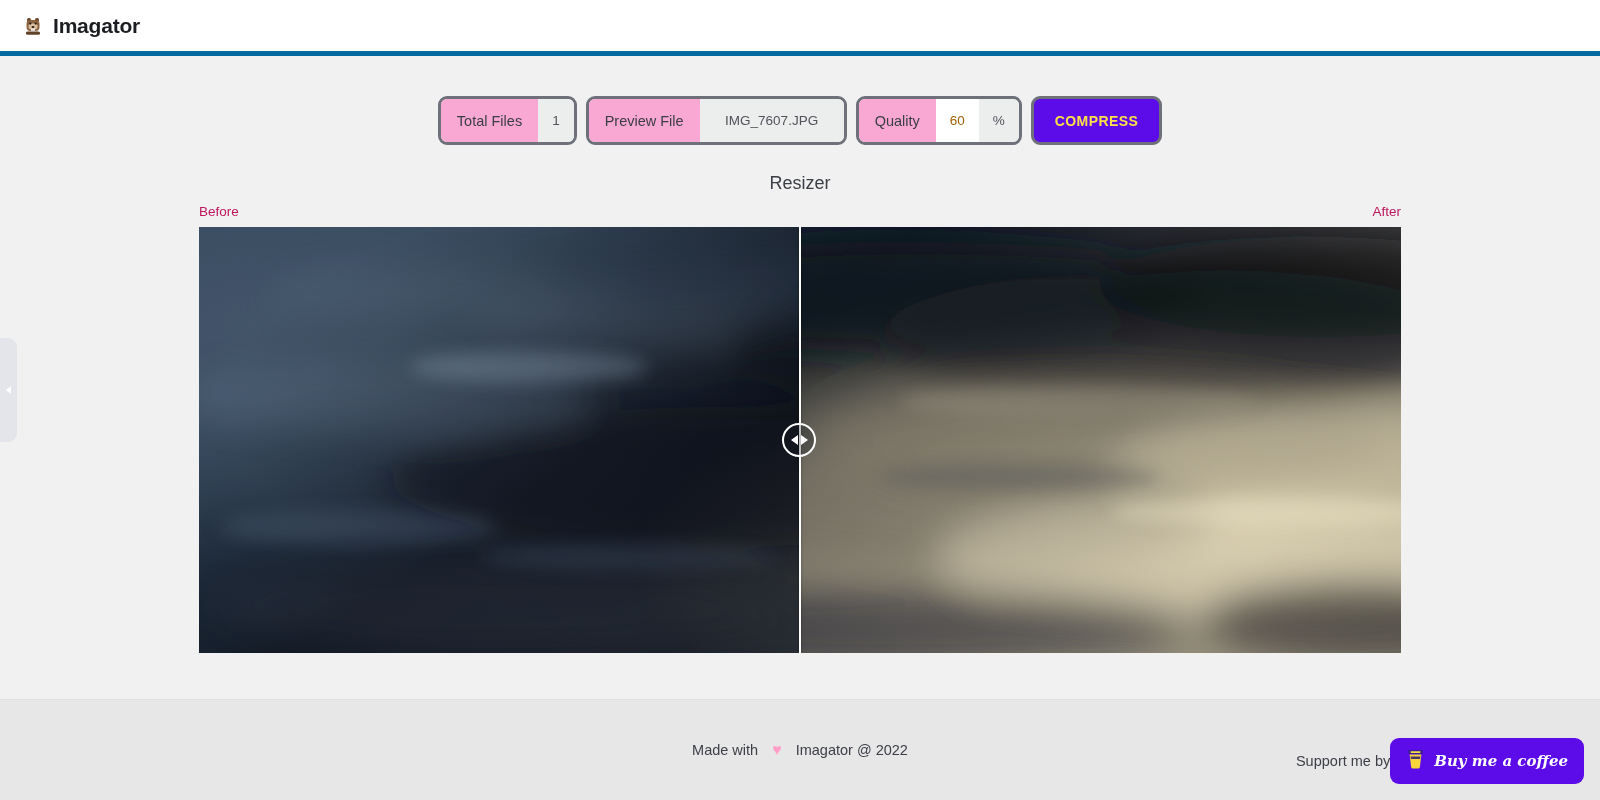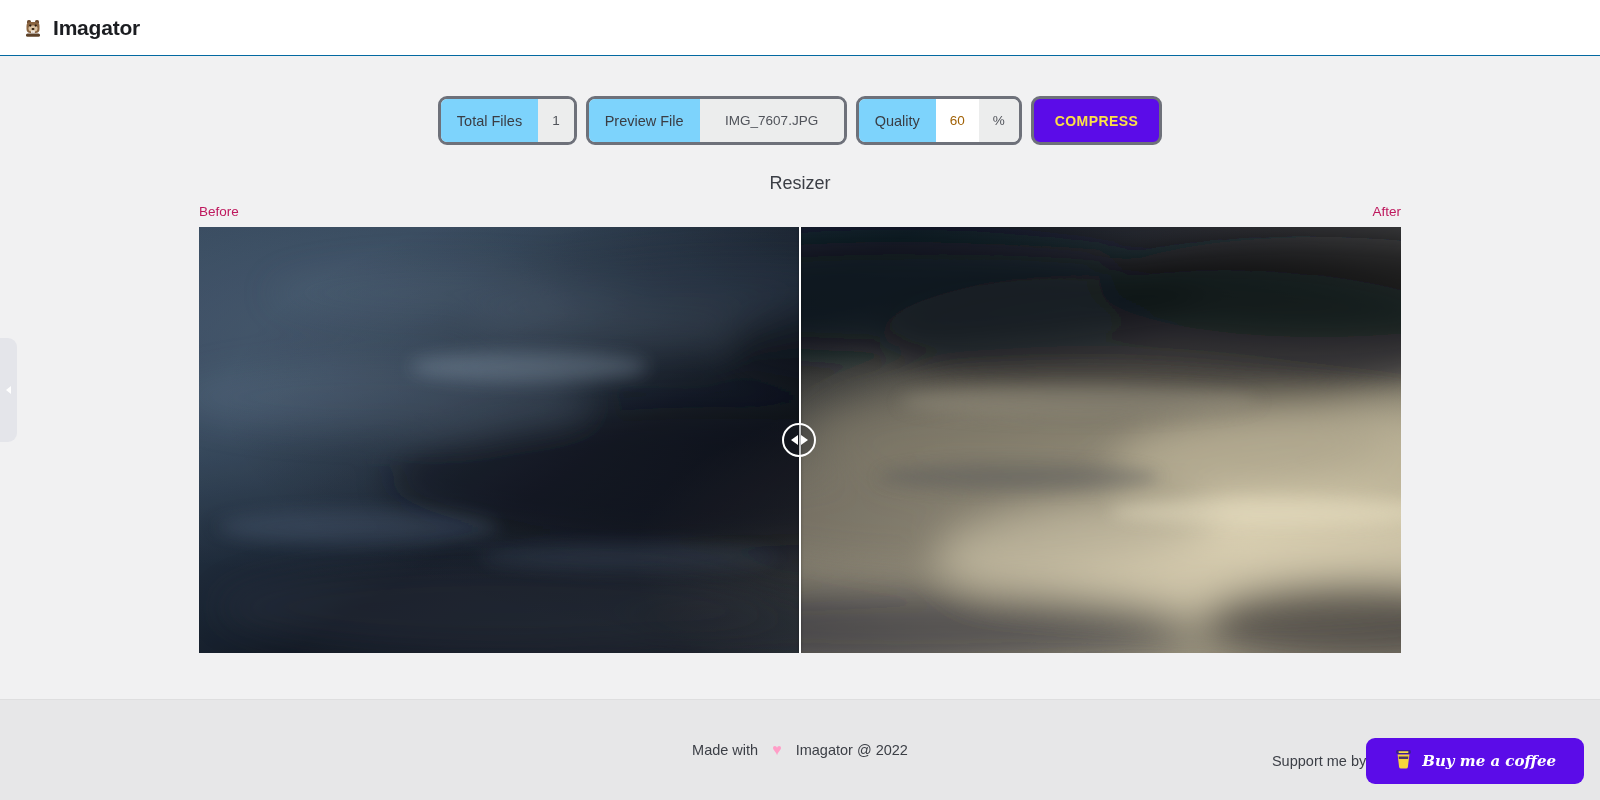--- a/index.html
+++ b/index.html
@@ -17,21 +17,21 @@
   }
 
   
   .header {
     height: 56px;
     background: #ffffff;
     display: flex;
     align-items: center;
     justify-content: space-between;
     padding: 0 22px 0 22px;
-    border-bottom: 1px solid #0369a1;
+    border-bottom: 5px solid #0369a1;
     position: relative;
     z-index: 20;
   }
   .brand {
     display: flex;
     align-items: center;
     gap: 9px;
     cursor: pointer;
   }
   .brand-logo {
@@ -112,21 +112,21 @@
     background: #f2f2f3;
     border: 3px solid #6e717a;
     height: 49px;
   }
   .field-label {
     display: flex;
     align-items: center;
     padding: 0 16px;
     font-size: 14.5px;
     color: #3a3d44;
-    background: #7dd3fc;
+    background: #f9a8d4;
     white-space: nowrap;
   }
   .field-value {
     display: flex;
     align-items: center;
     justify-content: center;
     padding: 0 14px;
     font-size: 13.5px;
     color: #50535a;
     background: #eceded;
@@ -283,21 +283,21 @@
   .support-label {
     font-size: 14.5px;
     color: #3c3f46;
   }
   .bmc {
     display: flex;
     align-items: center;
     gap: 9px;
     background: #5b0ce8;
     border-radius: 9px;
-    padding: 10px 28px;
+    padding: 10px 16px;
     cursor: pointer;
   }
   .bmc-label {
     font-family: "DejaVu Serif", serif;
     font-style: italic;
     font-weight: 700;
     font-size: 15px;
     color: #ffffff;
     white-space: nowrap;
   }

